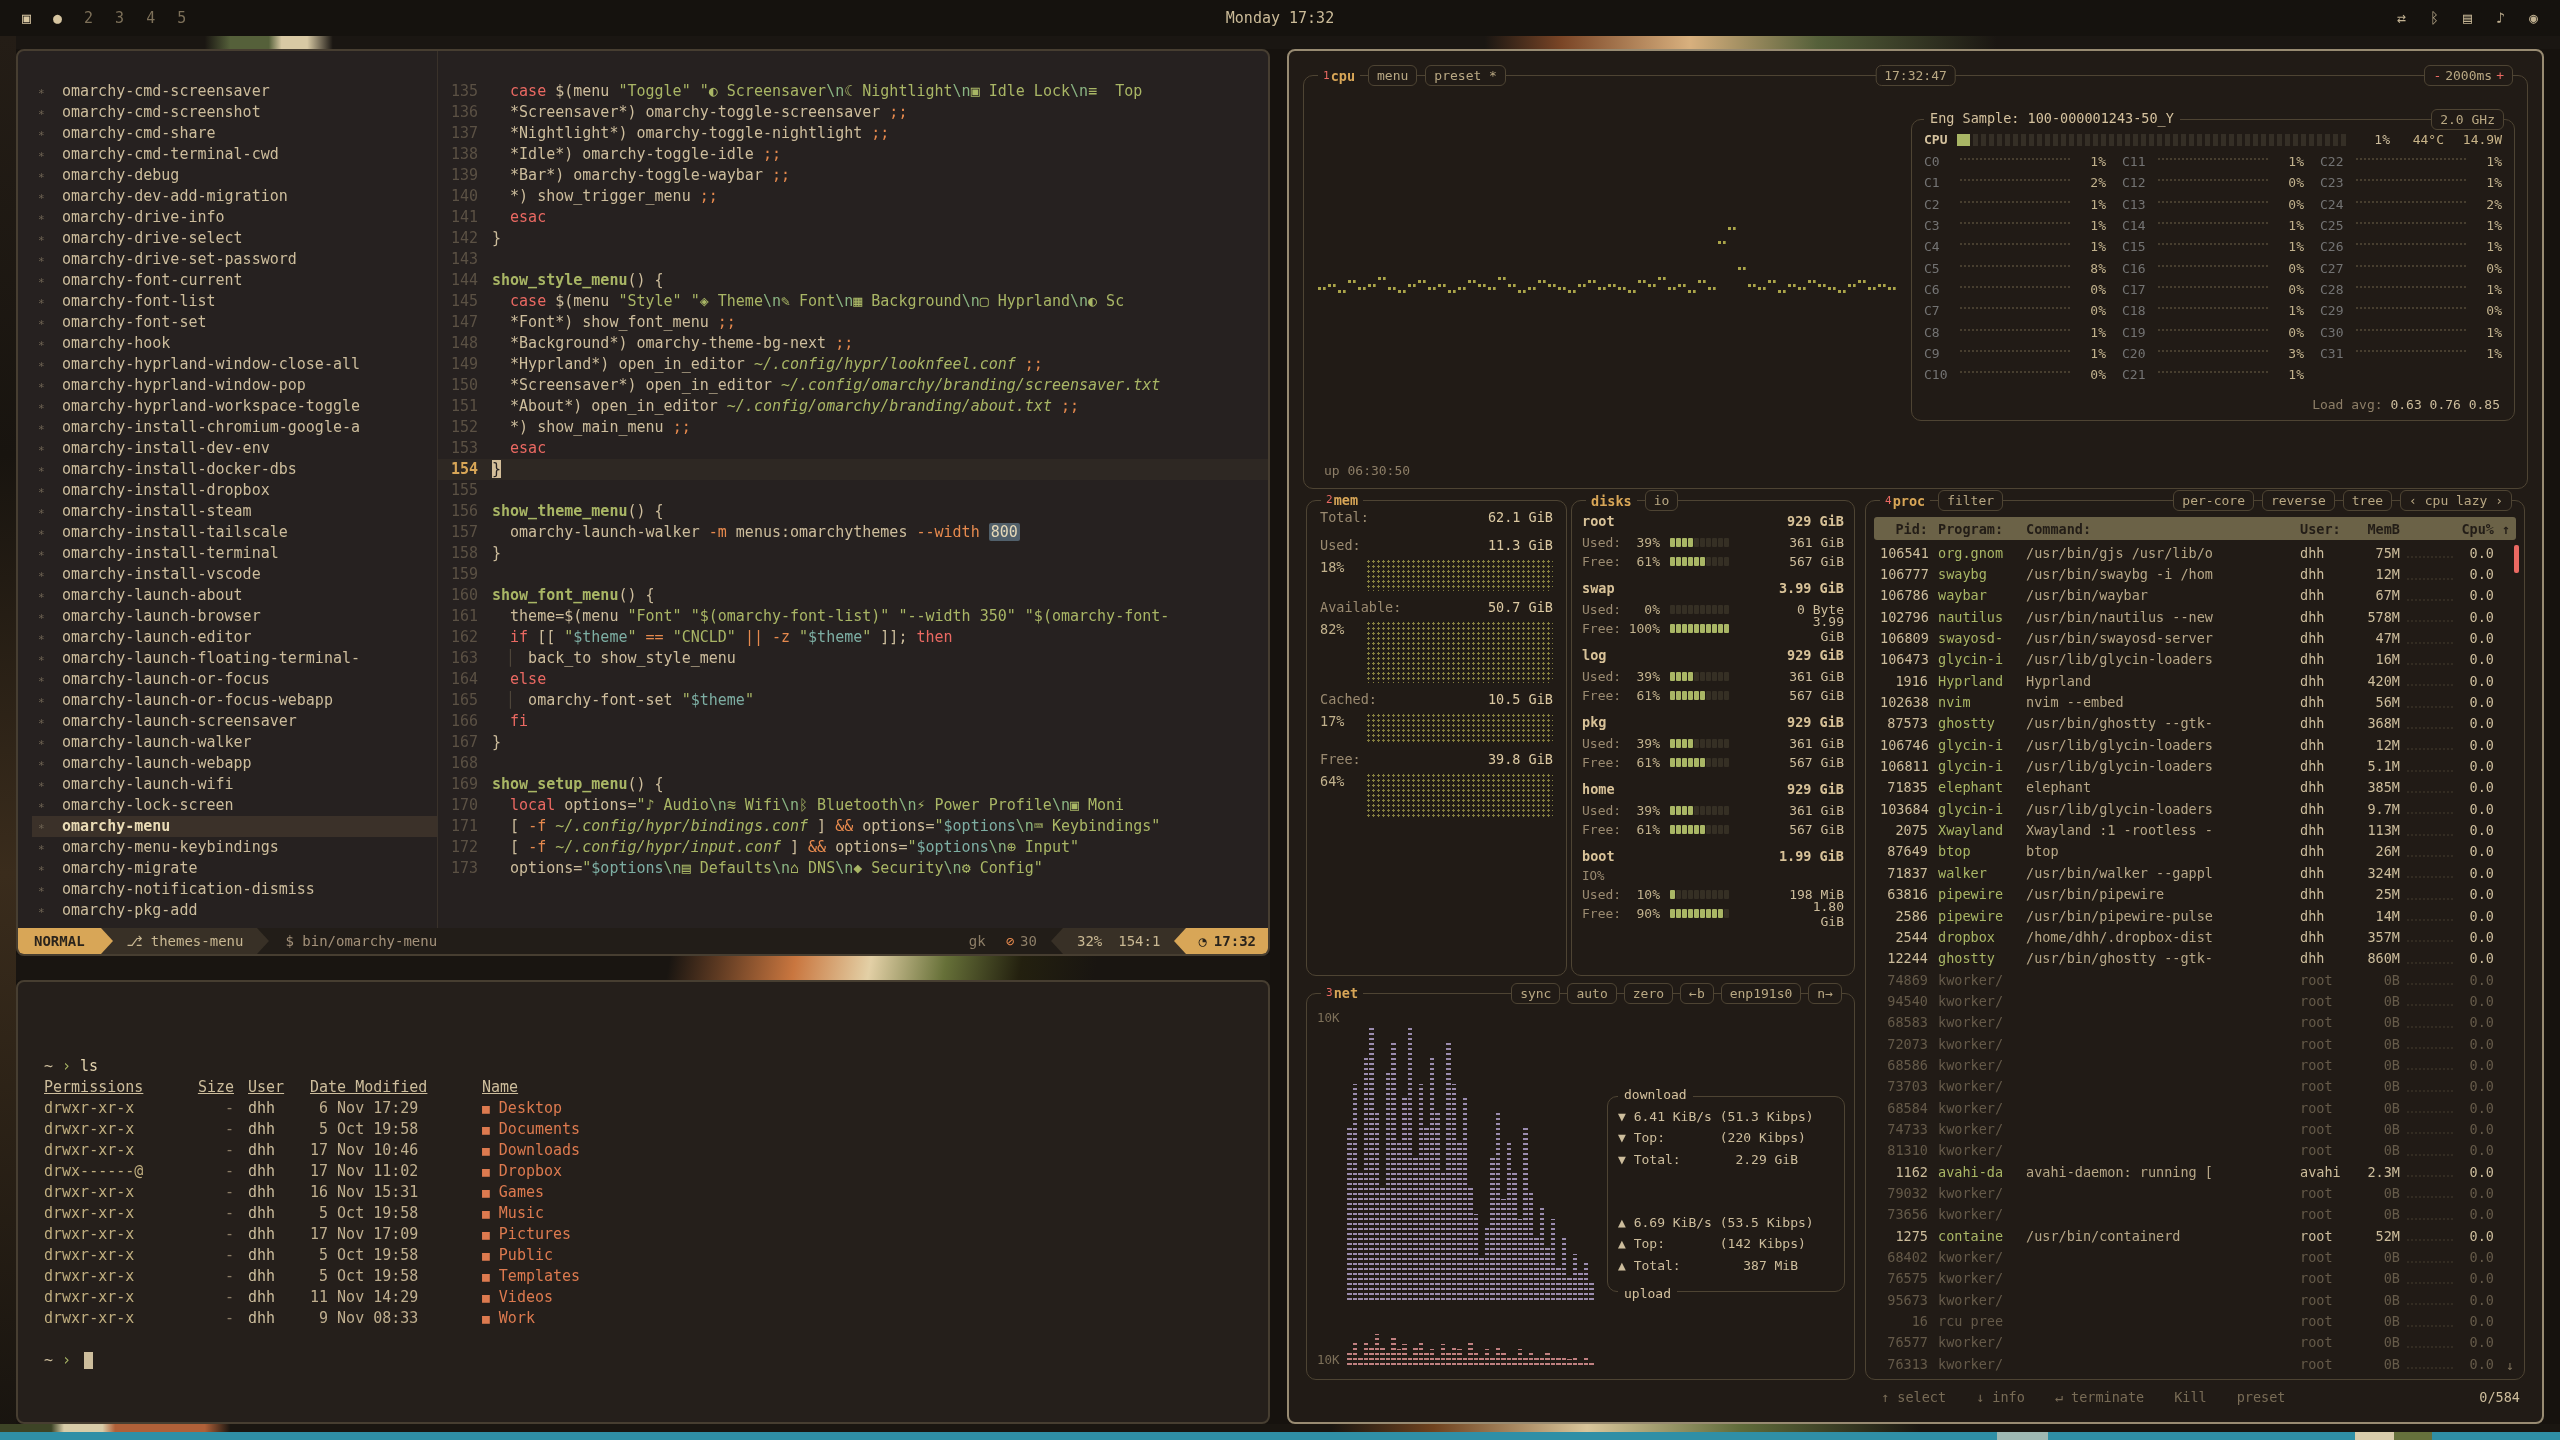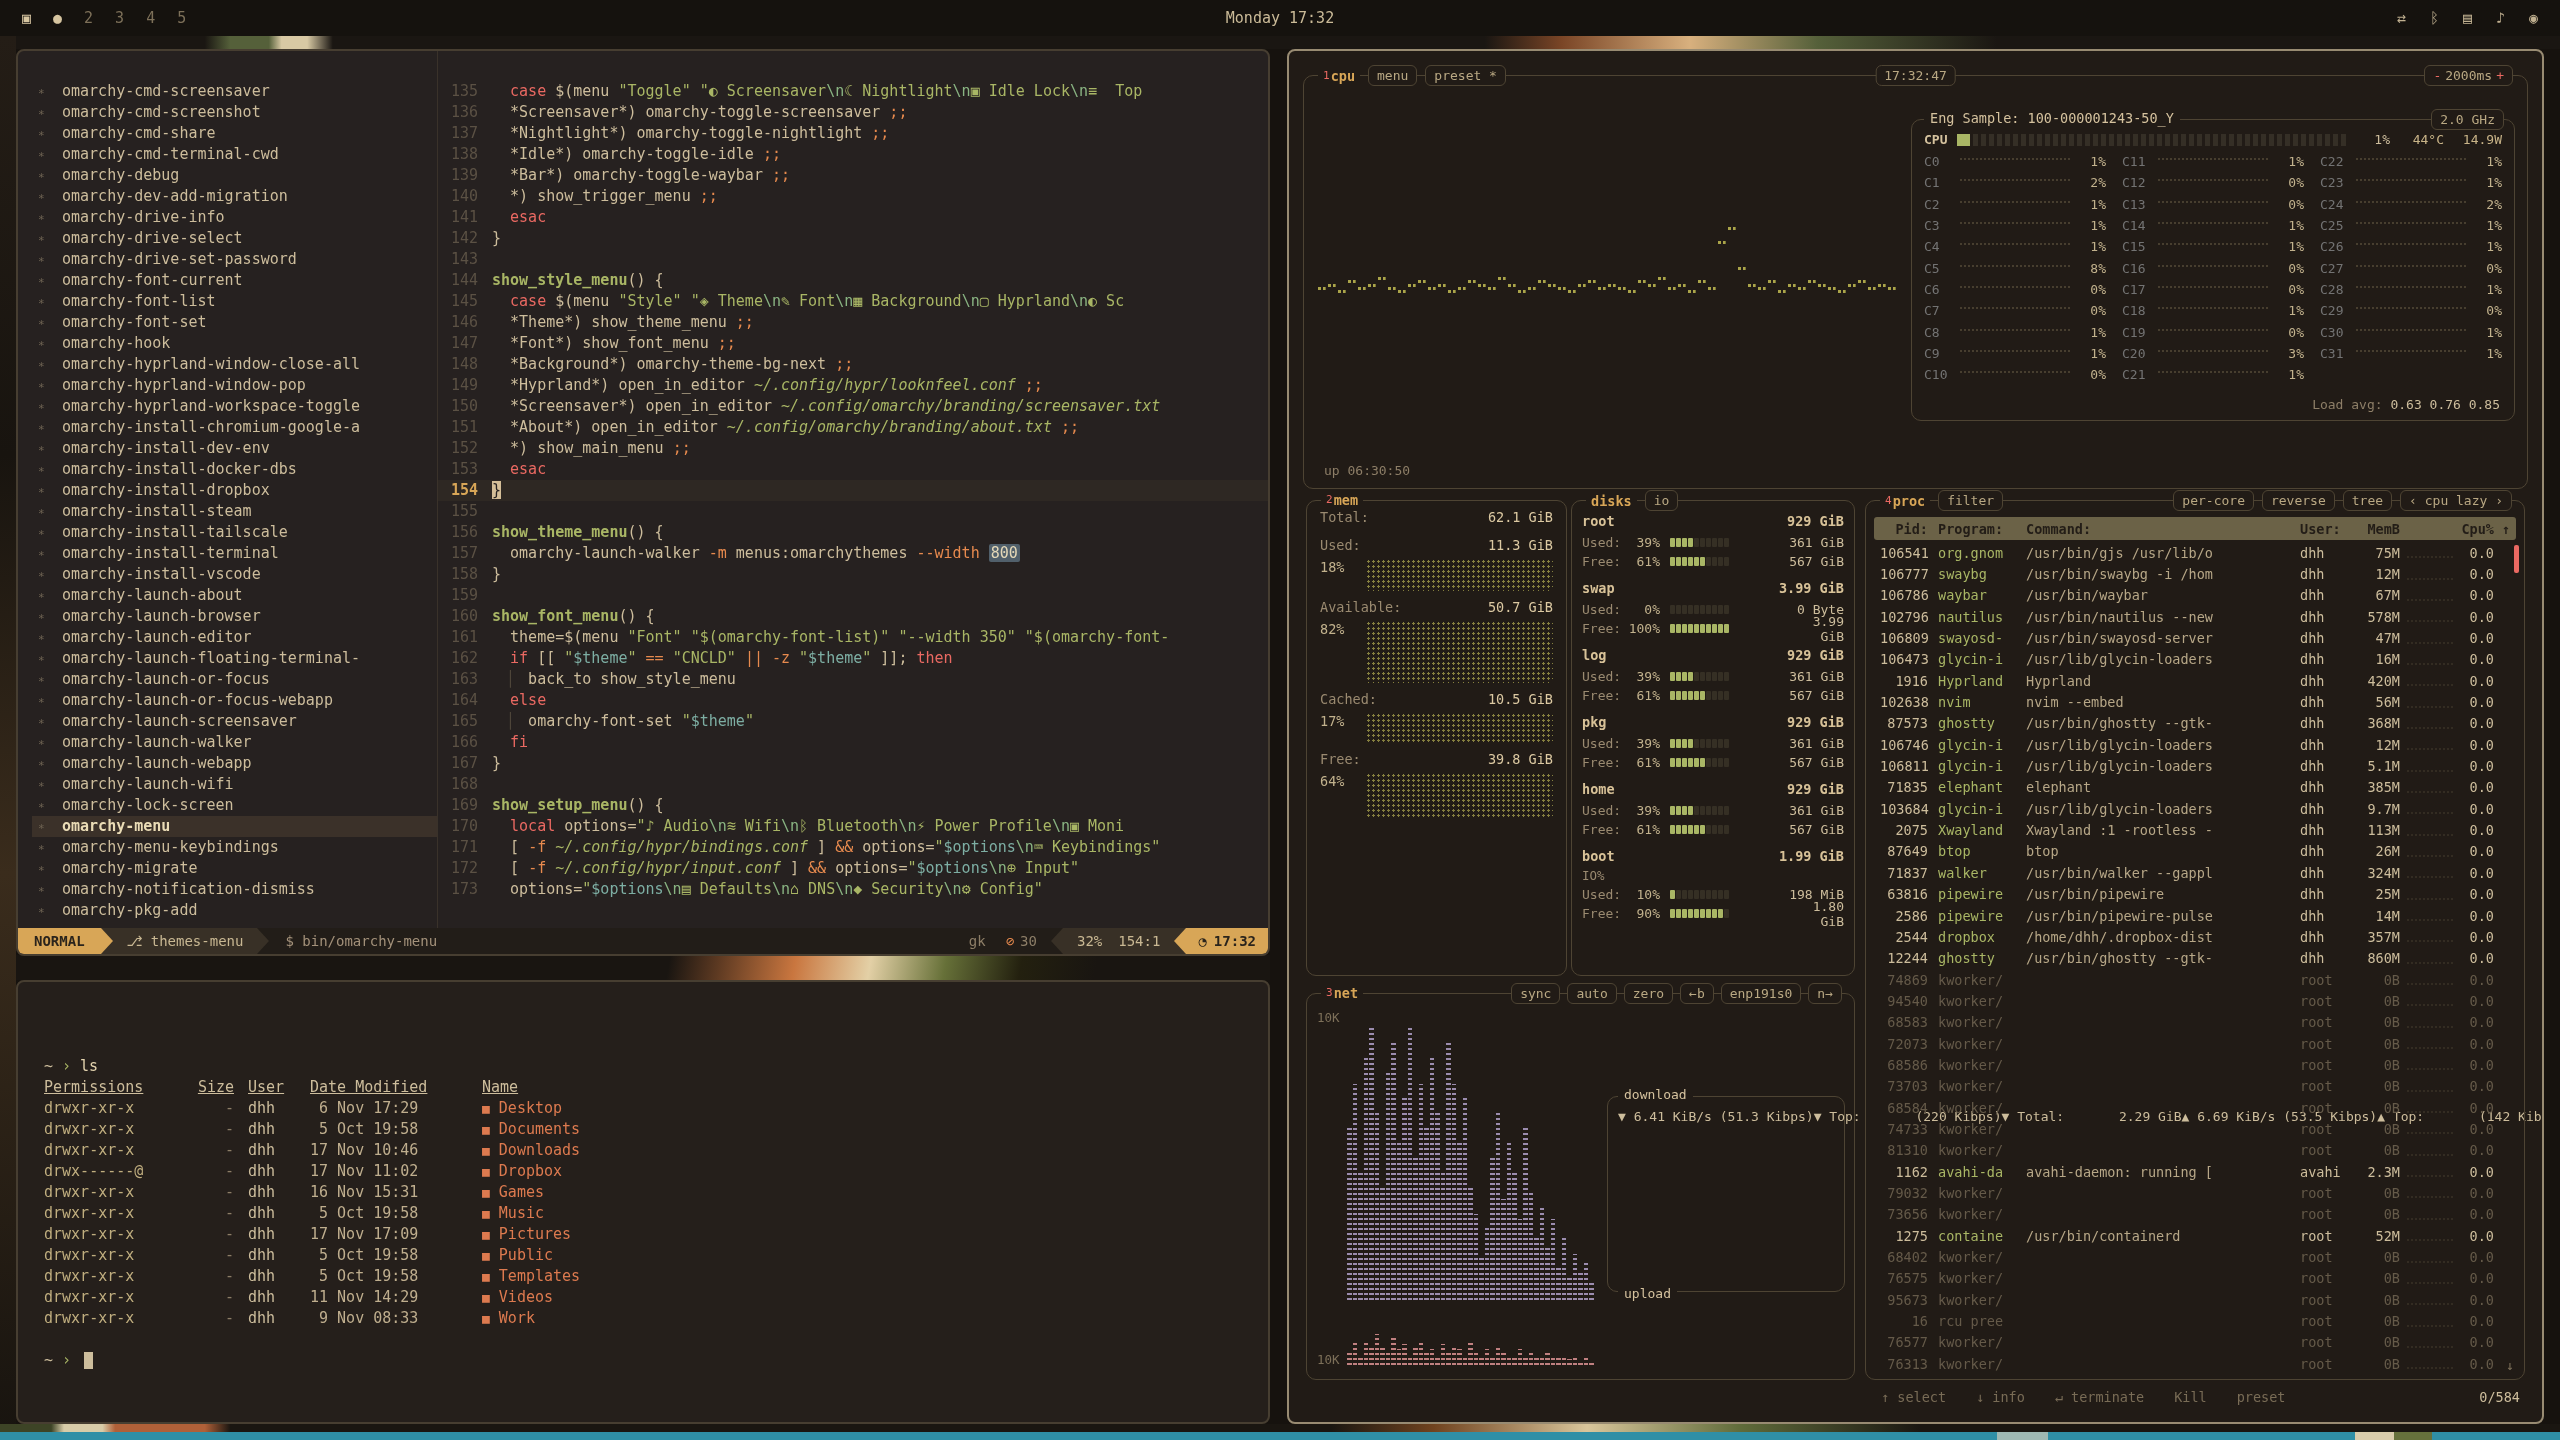--- a/index.html
+++ b/index.html
@@ -154,21 +154,21 @@
   .net-tags { position:absolute; top:-11px; right:12px; display:flex; gap:7px; }
   .net-scale { position:absolute; color:#7d7059; font-size:12.5px; left:10px; }
   .ns-top { top:16px; } .ns-bot { bottom:12px; }
   .graph-down { position:absolute; left:40px; top:18px; width:248px; height:288px;
     display:flex; align-items:flex-end; gap:1px; overflow:hidden; }
   .graph-down .gcol { width:4.5px; background:repeating-linear-gradient(0deg,#9b8cae 0 2px,transparent 2px 5px); }
   .graph-up { position:absolute; left:40px; bottom:14px; width:248px; height:56px;
     display:flex; align-items:flex-end; gap:1px; overflow:hidden; }
   .graph-up .gcol { width:4.5px; background:repeating-linear-gradient(0deg,#c08080 0 2px,transparent 2px 5px); }
   .net-info { position:absolute; left:300px; top:102px; width:238px; height:196px;
-    border:1.5px solid #4e4433; border-radius:10px; display:flex; flex-direction:row; padding:12px 10px; }
+    border:1.5px solid #4e4433; border-radius:10px; display:flex; flex-direction:column; padding:12px 10px; }
   .ni-title { position:absolute; background:#211b16; padding:0 6px; font-size:13px; color:#d5c29e; left:10px; }
   .ni-down { top:-10px; } .ni-up { bottom:-10px; }
   .ni-row { height:21.3px; white-space:pre; font-size:13px; color:#cdbd9c; }
   .ni-spacer { flex:1; }
   
   .proc-box { left:576px; top:449px; width:660px; height:880px; }
   .proc-opts { position:absolute; top:-11px; right:12px; display:flex; gap:8px; }
   .proc-hdr { display:flex; margin:16px 8px 0; height:23px; align-items:center;
     background:#6b6247; color:#231d17; font-weight:bold; border-radius:3px; padding:0 6px; font-size:13.5px; }
   .proc-list { margin:2px 8px 0; }
@@ -477,24 +477,20 @@
       <div class="code-row">
         <span class="ln">144</span>
         <span class="code-text"><span class="c-fn">show_style_menu</span><span class="c-t">() {</span></span>
       </div>
 
       <div class="code-row">
         <span class="ln">145</span>
         <span class="code-text"><span class="c-t">  </span><span class="c-k">case</span><span class="c-t"> $(menu </span><span class="c-s">"Style" "◈ Theme</span><span class="c-e">\n</span><span class="c-s">✎ Font</span><span class="c-e">\n</span><span class="c-s">▦ Background</span><span class="c-e">\n</span><span class="c-s">▢ Hyprland</span><span class="c-e">\n</span><span class="c-s">◐ Sc</span></span>
       </div>
 
-      <div class="code-row">
-        <span class="ln">146</span>
-        <span class="code-text"><span class="c-t">  *Theme*) show_theme_menu </span><span class="c-o">;;</span></span>
-      </div>
 
       <div class="code-row">
         <span class="ln">147</span>
         <span class="code-text"><span class="c-t">  *Font*) show_font_menu </span><span class="c-o">;;</span></span>
       </div>
 
       <div class="code-row">
         <span class="ln">148</span>
         <span class="code-text"><span class="c-t">  *Background*) omarchy-theme-bg-next </span><span class="c-o">;;</span></span>
       </div>

